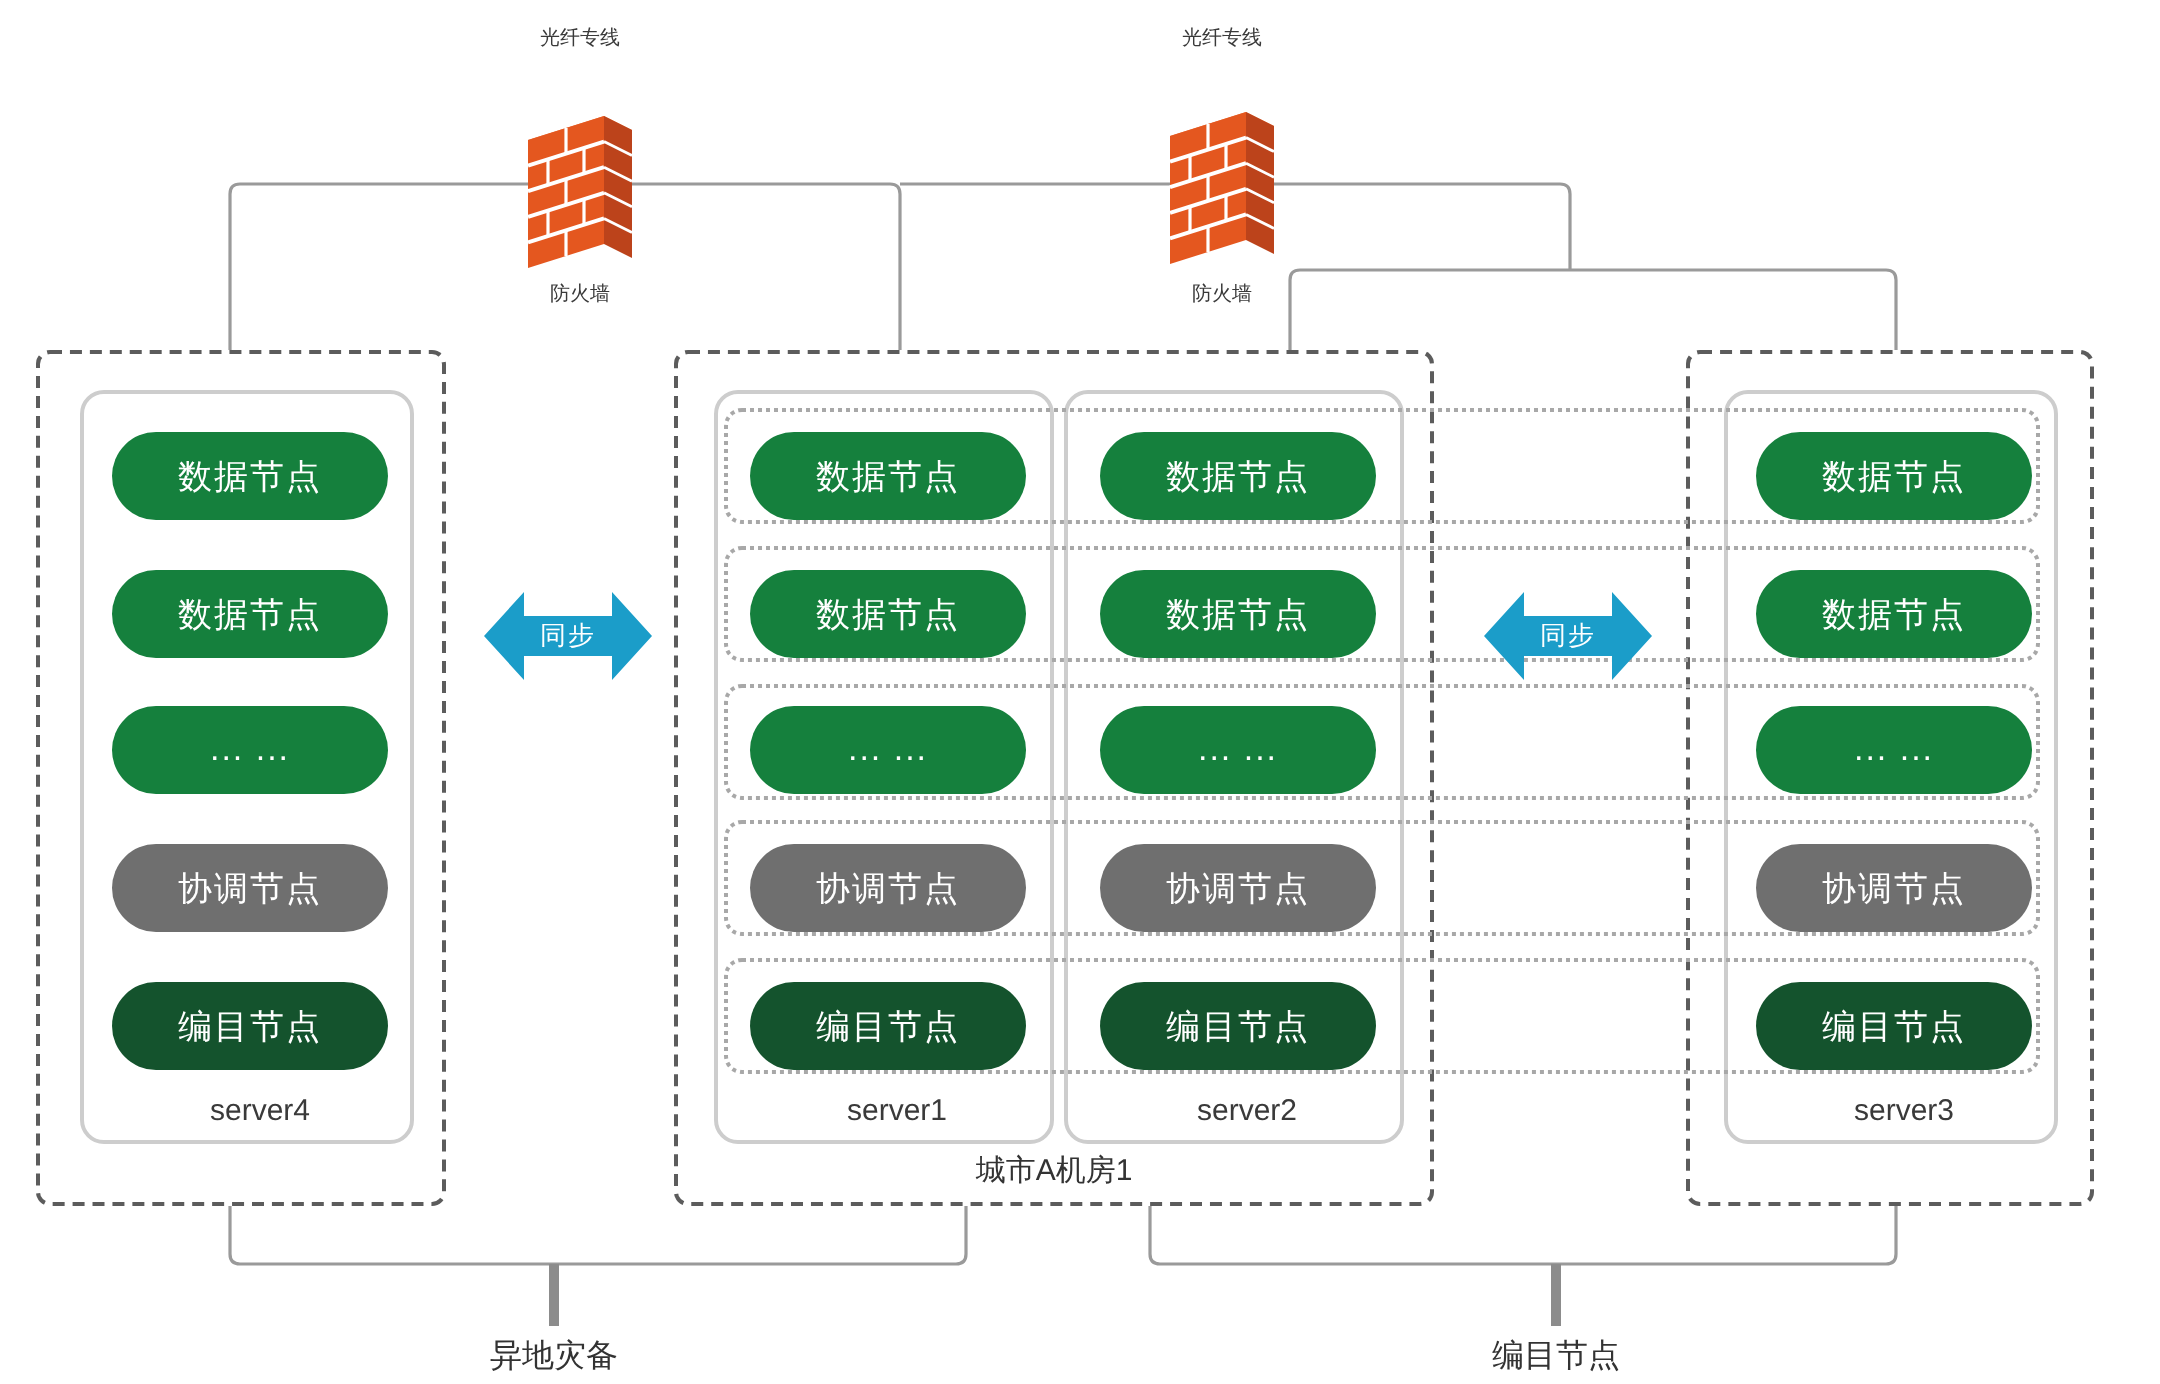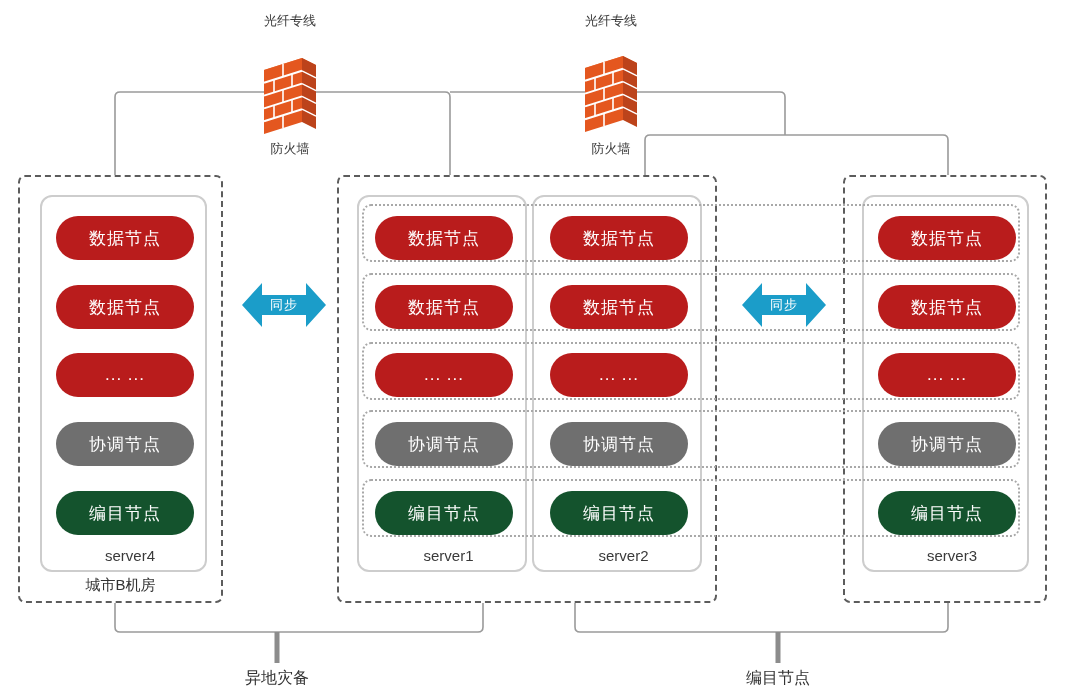--- a/index.html
+++ b/index.html
@@ -9,33 +9,33 @@
   .wires{position:absolute;left:0;top:0;z-index:0;}
 
   .room{position:absolute;border:2px dashed #5c5c5c;border-radius:7px;box-sizing:border-box;z-index:1;}
   .room-label{position:absolute;left:0;right:0;bottom:6px;text-align:center;font-size:15px;color:#333;}
 
   .server{position:absolute;border:2px solid #cdcdcd;border-radius:12px;background:#fff;box-sizing:border-box;}
   .server-label{position:absolute;left:0;right:0;bottom:6px;text-align:center;font-size:15px;color:#3a3a3a;padding-left:13px;}
 
   .pill{position:absolute;width:138px;height:44px;border-radius:22px;color:#fff;
         display:flex;align-items:center;justify-content:center;font-size:17px;letter-spacing:1px;z-index:3;}
-  .n-data{background:#b91c1c;}
+  .n-data{background:#15803d;}
   .n-coord{background:#6f6f6f;}
   .n-cat{background:#14532d;}
 
   .row-group{position:absolute;left:362px;width:658px;height:58px;
              border:2px dotted #a8a8a8;border-radius:9px;box-sizing:border-box;z-index:2;}
 
-  .sync{position:absolute;top:281px;width:84px;height:48px;z-index:5;text-decoration:underline;}
+  .sync{position:absolute;top:294px;width:84px;height:48px;z-index:5;text-decoration:underline;}
   .sync svg{position:absolute;left:0;top:0;}
   .sync-label{position:absolute;left:0;top:0;width:84px;height:48px;display:flex;
               align-items:center;justify-content:center;color:#fff;font-size:13px;letter-spacing:1px;}
 
-  .fw-text{position:absolute;width:110px;text-align:center;font-size:13px;color:#3a3a3a;z-index:6;}
+  .fw-text{position:absolute;width:110px;text-align:center;font-size:10px;color:#3a3a3a;z-index:6;}
   .fw-icon{position:absolute;z-index:6;}
 
   .blabel{position:absolute;width:130px;text-align:center;font-size:16px;color:#333;z-index:4;}
 </style>
 </head>
 <body>
 
 <div class="canvas">
 
   <svg class="wires" width="1080" height="692" viewBox="0 0 1080 692">
@@ -52,40 +52,40 @@
 
   <div class="room" style="left:18px;top:175px;width:205px;height:428px;">
     <div class="server" style="left:20px;top:18px;width:167px;height:377px;">
       <div class="pill n-data" style="left:14px;top:19px;">数据节点</div>
       <div class="pill n-data" style="left:14px;top:88px;">数据节点</div>
       <div class="pill n-data" style="left:14px;top:156px;">... ...</div>
       <div class="pill n-coord" style="left:14px;top:225px;">协调节点</div>
       <div class="pill n-cat" style="left:14px;top:294px;">编目节点</div>
       <div class="server-label">server4</div>
     </div>
-    <div class="room-label">城市B机房</div>
   </div>
 
   <div class="room" style="left:337px;top:175px;width:380px;height:428px;">
     <div class="server" style="left:18px;top:18px;width:170px;height:377px;">
       <div class="pill n-data" style="left:16px;top:19px;">数据节点</div>
       <div class="pill n-data" style="left:16px;top:88px;">数据节点</div>
       <div class="pill n-data" style="left:16px;top:156px;">... ...</div>
       <div class="pill n-coord" style="left:16px;top:225px;">协调节点</div>
       <div class="pill n-cat" style="left:16px;top:294px;">编目节点</div>
       <div class="server-label">server1</div>
     </div>
     <div class="server" style="left:193px;top:18px;width:170px;height:377px;">
       <div class="pill n-data" style="left:16px;top:19px;">数据节点</div>
       <div class="pill n-data" style="left:16px;top:88px;">数据节点</div>
       <div class="pill n-data" style="left:16px;top:156px;">... ...</div>
       <div class="pill n-coord" style="left:16px;top:225px;">协调节点</div>
       <div class="pill n-cat" style="left:16px;top:294px;">编目节点</div>
       <div class="server-label">server2</div>
     </div>
+    <div class="room-label">城市A机房1</div>
   </div>
 
   <div class="room" style="left:843px;top:175px;width:204px;height:428px;">
     <div class="server" style="left:17px;top:18px;width:167px;height:377px;">
       <div class="pill n-data" style="left:14px;top:19px;">数据节点</div>
       <div class="pill n-data" style="left:14px;top:88px;">数据节点</div>
       <div class="pill n-data" style="left:14px;top:156px;">... ...</div>
       <div class="pill n-coord" style="left:14px;top:225px;">协调节点</div>
       <div class="pill n-cat" style="left:14px;top:294px;">编目节点</div>
       <div class="server-label">server3</div>

